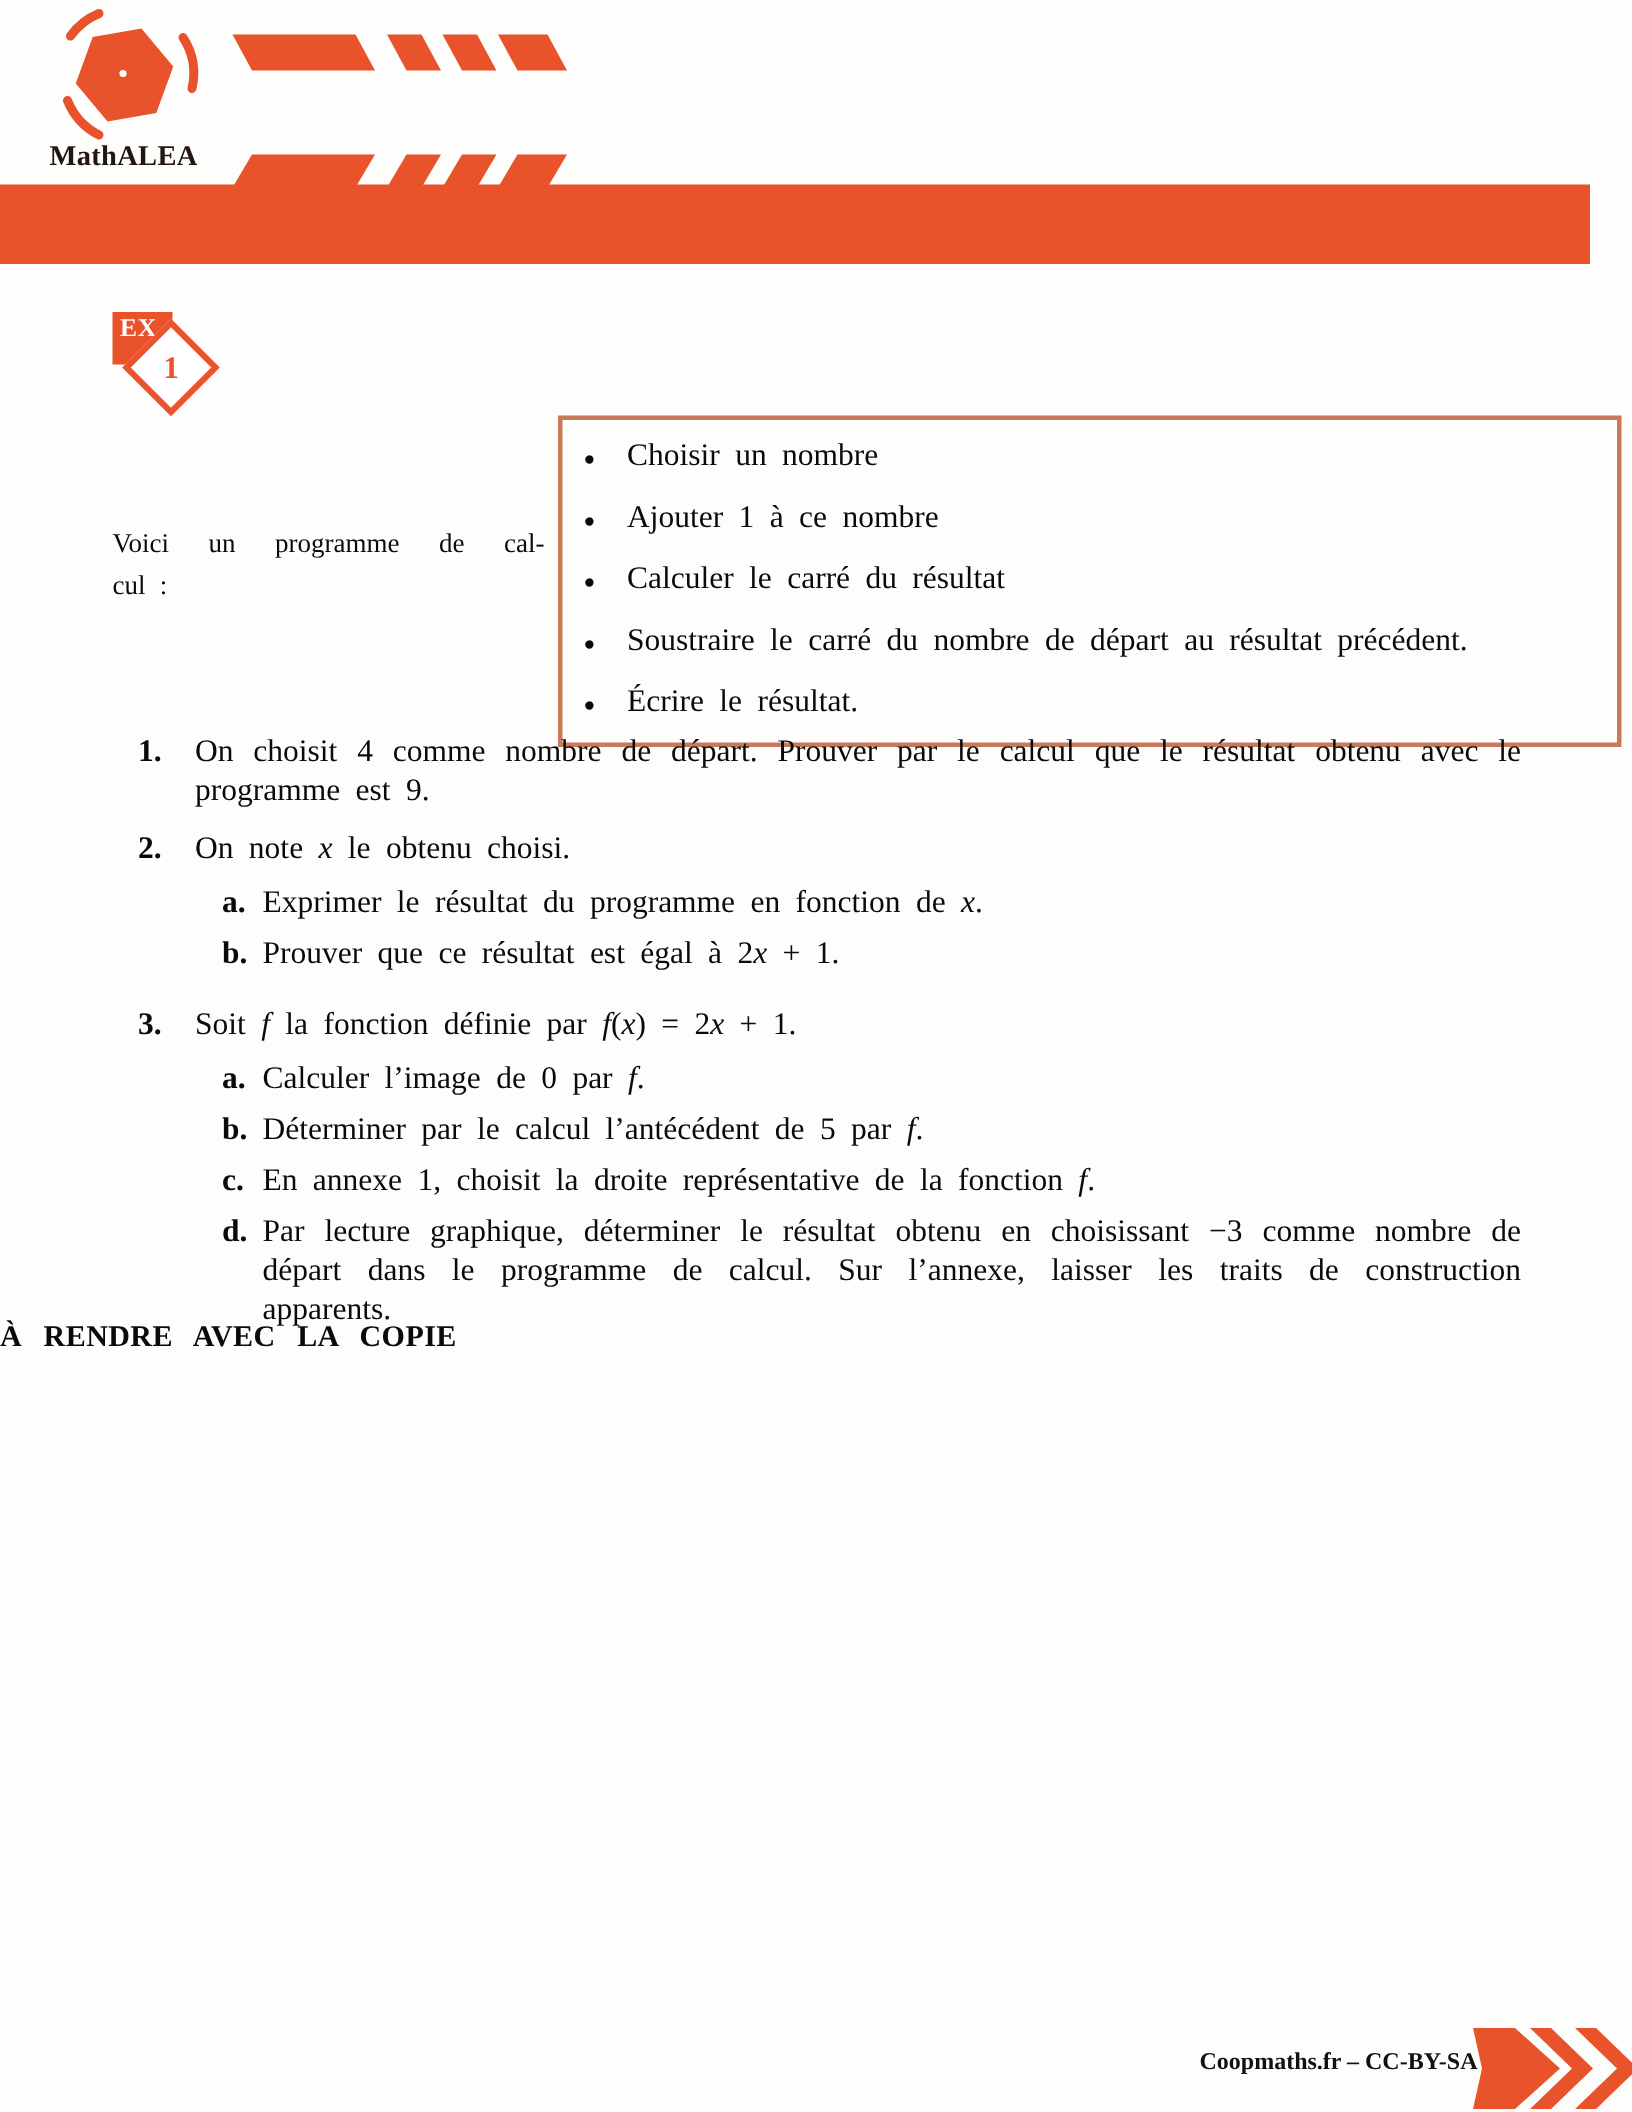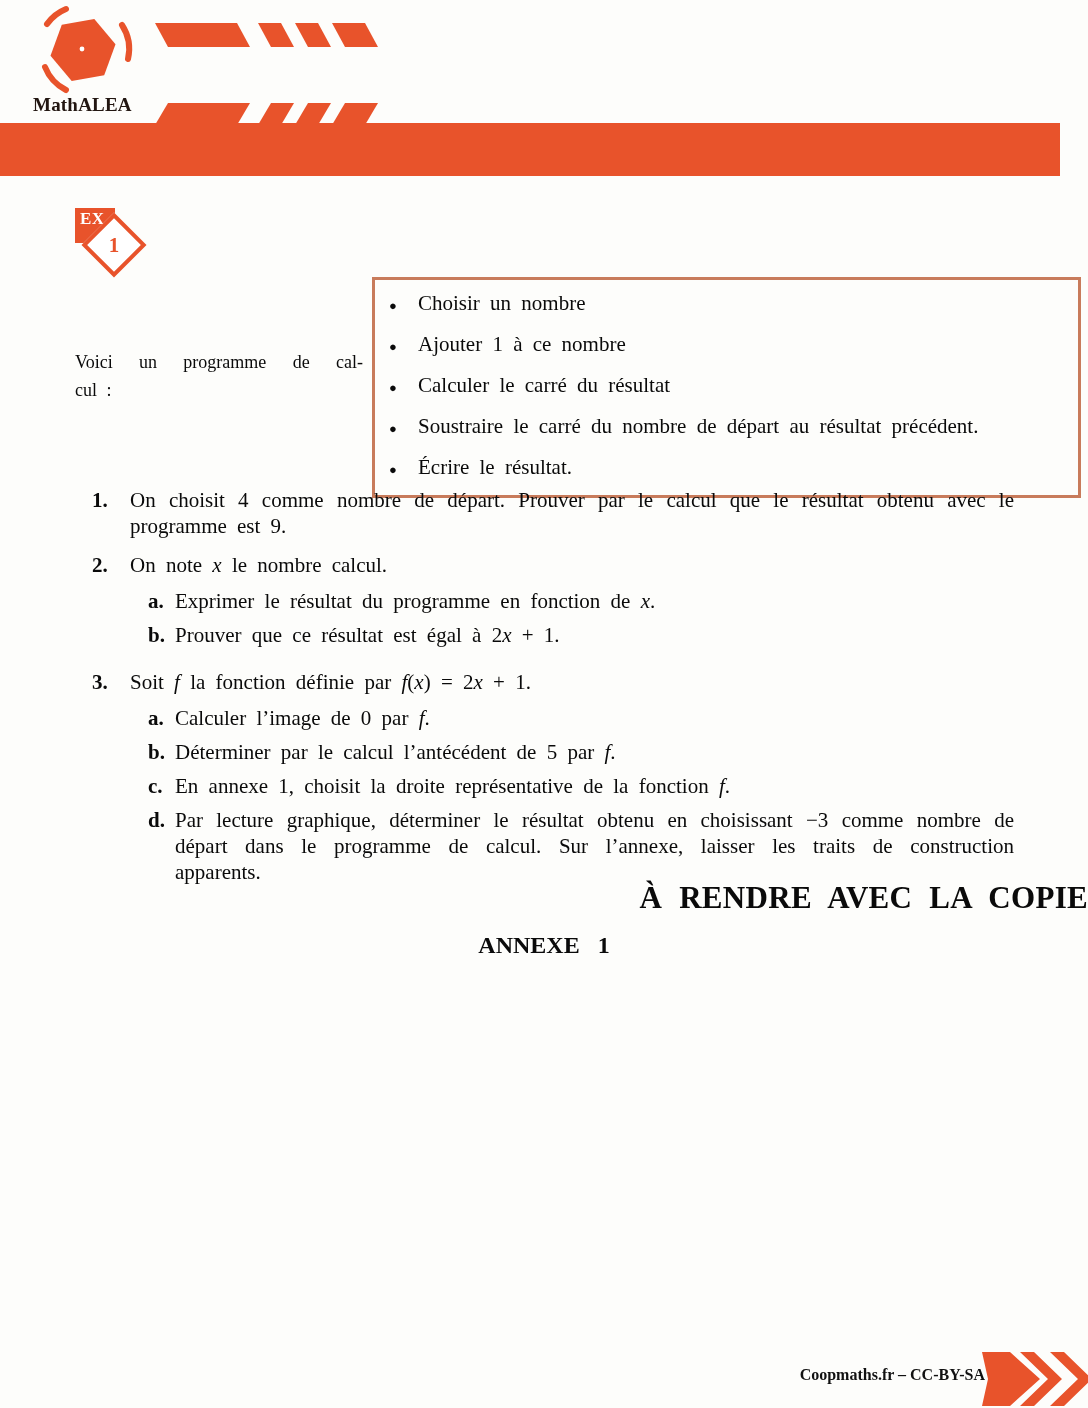--- a/index.html
+++ b/index.html
@@ -58,22 +58,22 @@
   
   .questions{position:absolute; left:92px; top:487px; width:922px; font-size:21px; line-height:26px;}
   .q-item{display:grid; grid-template-columns:38px 1fr; margin-bottom:13px;}
   .q-label{font-weight:bold;}
   .q-text{margin:0; text-align:justify; word-spacing:5px;}
   .q-subs{grid-column:2; margin-left:18px; margin-top:10px;}
   .sq-item{display:grid; grid-template-columns:27px 1fr; margin-bottom:8px;}
   .sq-label{font-weight:bold;}
   .mi{font-style:italic;}
   
-  .rendre{position:absolute; left:0; top:880px; width:1088px; margin:0; text-align:right;
-          font-size:31px; font-weight:bold; word-spacing:9px; letter-spacing:.3px;}
+  .rendre{position:absolute; left:0; top:880px; width:1088px; margin:0; text-align:left;
+          font-size:20px; font-weight:bold; word-spacing:9px; letter-spacing:.3px;}
   .annexe{position:absolute; left:0; top:932px; width:1088px; margin:0; text-align:center;
           font-size:24px; font-weight:bold; word-spacing:12px;}
   
   .credit{position:absolute; right:103px; top:1366px; font-size:16px; font-weight:bold; color:#111;}
   .chevrons{position:absolute; left:982px; top:1350px;}
 </style>
 </head>
 <body>
 
 <div class="page">
@@ -144,21 +144,21 @@
       </ul>
   </div>
 
   <div class="questions">
       <div class="q-item">
         <span class="q-label">1.</span>
         <p class="q-text"><span>On choisit 4 comme nombre de départ. Prouver par le calcul que le résultat obtenu avec le programme est 9.</span></p>
       </div>
       <div class="q-item">
         <span class="q-label">2.</span>
-        <p class="q-text"><span>On note </span><span class="mi">x</span><span> le nombre calcul.</span></p>
+        <p class="q-text"><span>On note </span><span class="mi">x</span><span> le obtenu choisi.</span></p>
         <div class="q-subs">
           <div class="sq-item">
             <span class="sq-label">a.</span>
             <p class="q-text"><span>Exprimer le résultat du programme en fonction de </span><span class="mi">x</span><span>.</span></p>
           </div>
           <div class="sq-item">
             <span class="sq-label">b.</span>
             <p class="q-text"><span>Prouver que ce résultat est égal à 2</span><span class="mi">x</span><span> + 1.</span></p>
           </div>
         </div>
@@ -181,21 +181,20 @@
           </div>
           <div class="sq-item">
             <span class="sq-label">d.</span>
             <p class="q-text"><span>Par lecture graphique, déterminer le résultat obtenu en choisissant −3 comme nombre de départ dans le programme de calcul. Sur l’annexe, laisser les traits de construction apparents.</span></p>
           </div>
         </div>
       </div>
     </div>
 
   <h2 class="rendre">À RENDRE AVEC LA COPIE</h2>
-  <h3 class="annexe">ANNEXE 1</h3>
 
   <span class="credit">Coopmaths.fr – CC-BY-SA</span>
   <svg class="chevrons" width="106" height="58" viewBox="0 0 106 58">
     <polygon class="fill-accent" points="0,2 28,2 58,29 28,56 0,56 6,29"></polygon>
     <polygon class="fill-accent" points="38,2 52,2 80,29 52,56 38,56 66,29"></polygon>
     <polygon class="fill-accent" points="68,2 82,2 110,29 82,56 68,56 96,29"></polygon>
   </svg>
 
 </div>
 

